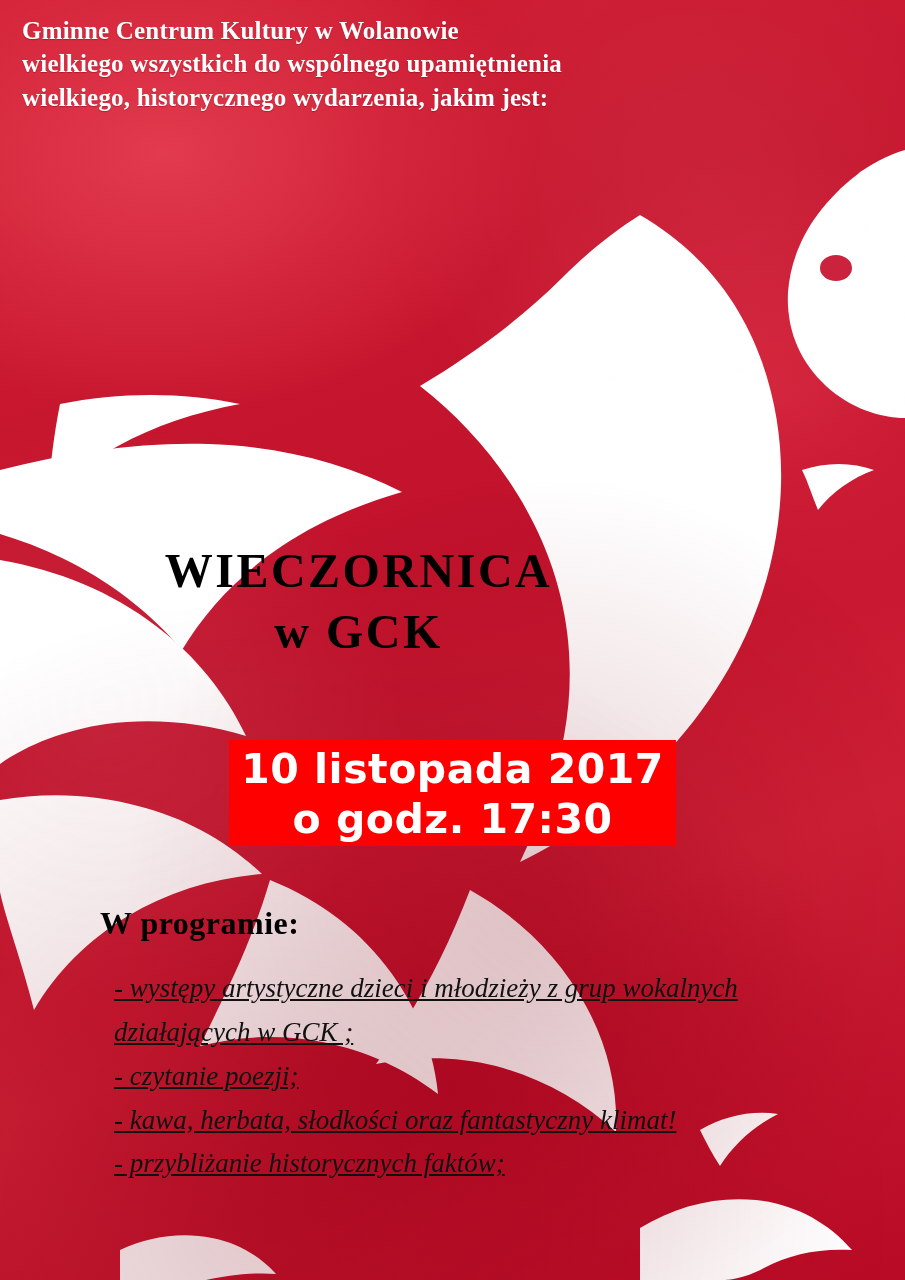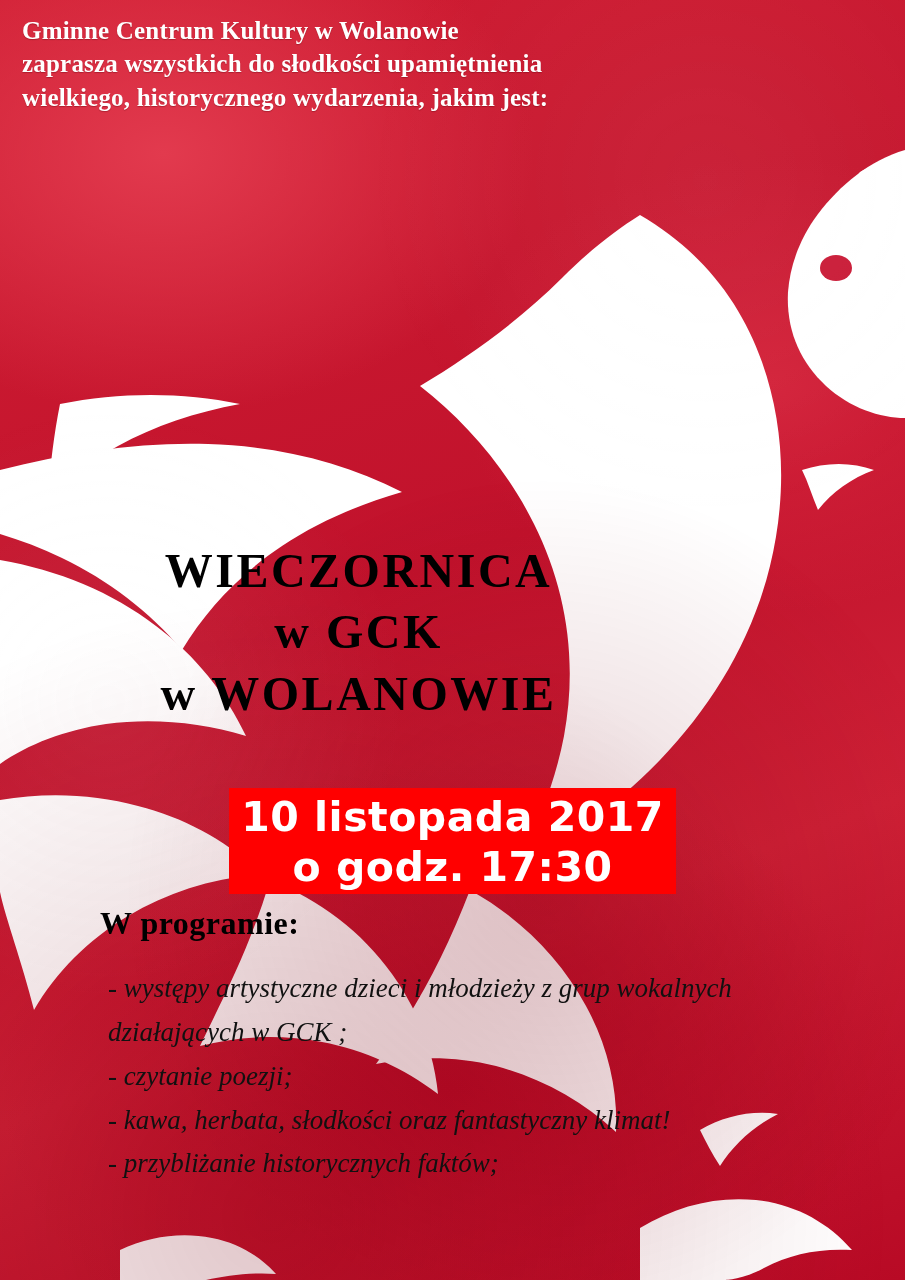--- a/index.html
+++ b/index.html
@@ -116,21 +116,20 @@
   .datebox {
     display: inline-block;
     background: #ff0000;
     color: #ffffff;
     font-family: "DejaVu Sans", sans-serif;
     font-weight: bold;
     font-size: 41px;
     line-height: 1.22;
     padding: 4px 12px 2px 12px;
     letter-spacing: 0.5px;
-    margin-top: 48px;
   }
   .datebox .dl { display: block; }
   .datebox .dl2 { display: block; }
 
   .program-title {
     position: absolute;
     left: 100px;
     top: 905px;
     color: #000000;
     font-family: Liberation Serif, serif;
@@ -144,21 +143,22 @@
     left: 98px;
     top: 968px;
     width: 790px;
     color: #111111;
     font-family: "Liberation Serif", serif;
     font-style: italic;
     font-size: 27px;
     line-height: 1.55;
   }
   .program-list p {
-    margin: 0 0 2px 10px;
+    margin: 0 0 2px 16px;
+    text-decoration: underline;
   }
 </style>
 </head>
 <body>
 
 <div class="poster">
 
   <div class="eagle-layer">
     <svg viewBox="0 0 905 1280" xmlns="http://www.w3.org/2000/svg" aria-hidden="true">
       <g fill="#ffffff">
@@ -190,29 +190,28 @@
       </g>
     </svg>
   </div>
 
   <div class="texture"></div>
 
   <div class="content">
 
     <div class="intro">
       <div>Gminne Centrum Kultury w Wolanowie</div>
-      <div>zaprasza wszystkich do słodkości upamiętnienia</div>
+      <div>wielkiego wszystkich do wspólnego upamiętnienia</div>
       <div>wielkiego, historycznego wydarzenia,  jakim jest:</div>
     </div>
 
 
     <div class="event">
       <div class="line1">WIECZORNICA</div>
       <div class="line2">w  GCK</div>
-      <div class="line3">w WOLANOWIE</div>
     </div>
 
     <div class="datebox-wrap">
       <div class="datebox">
         <span class="dl">10 listopada 2017</span>
         <span class="dl2">o godz. 17:30</span>
       </div>
     </div>
 
     <div class="program-title">W programie:</div>

